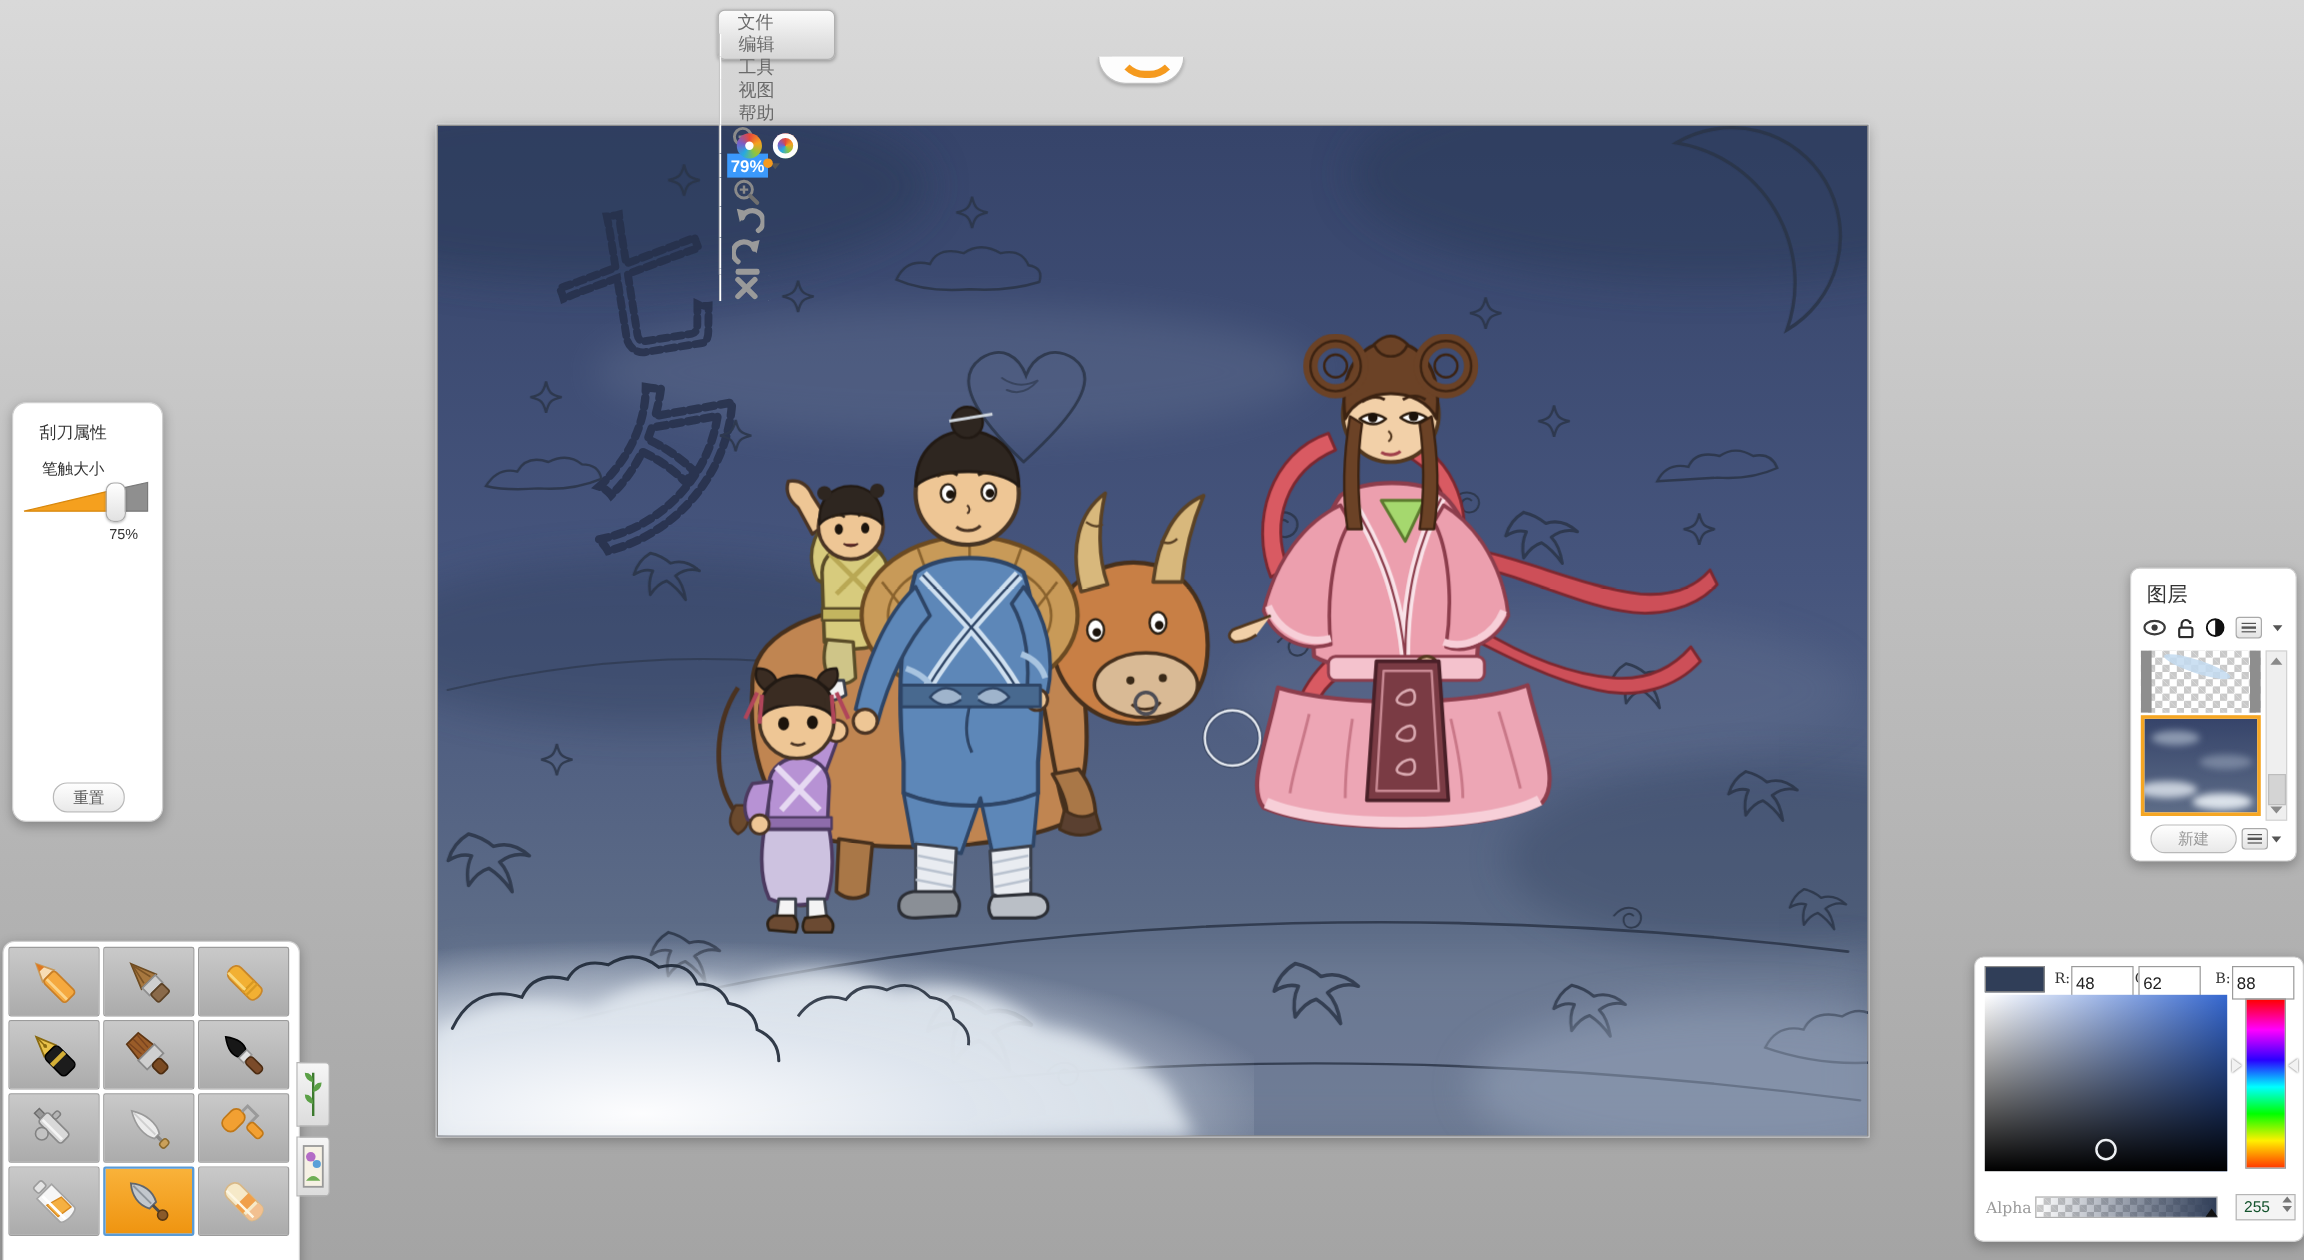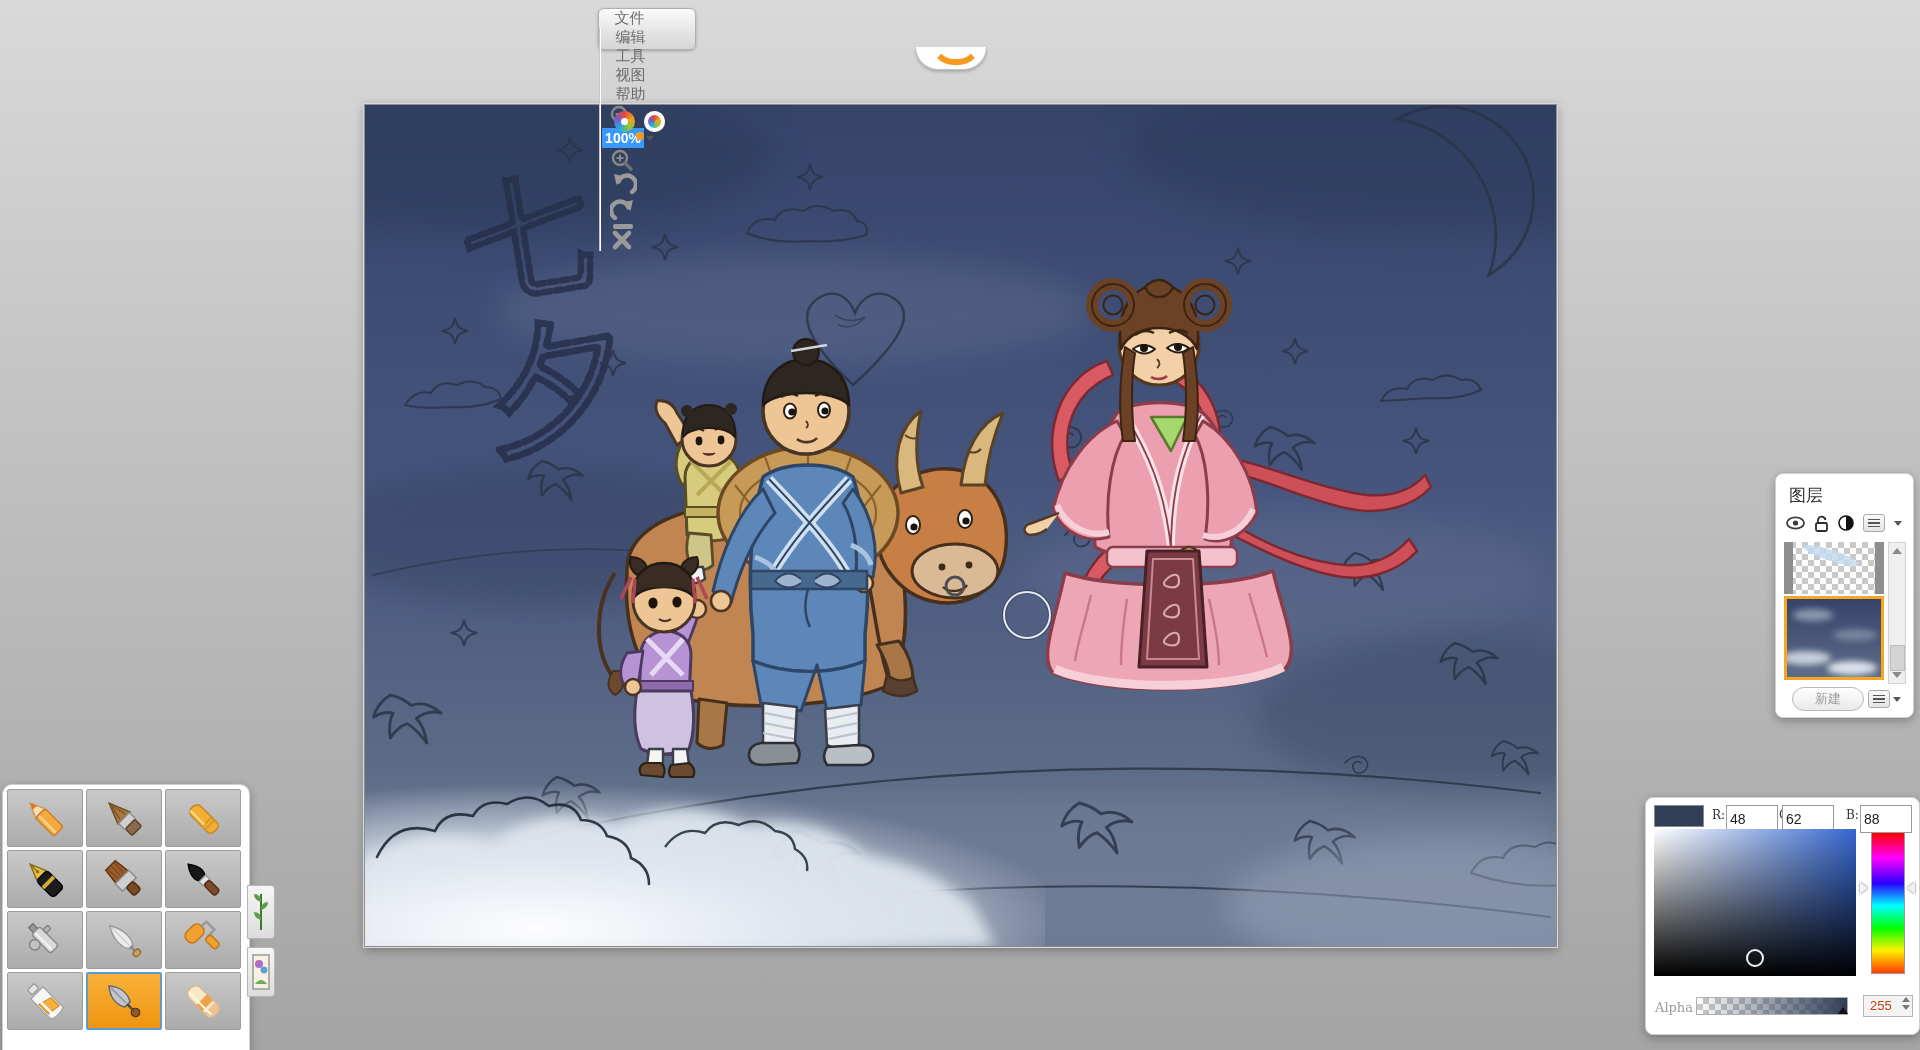--- a/index.html
+++ b/index.html
@@ -110,21 +110,21 @@
   .hm-l{left:214px;top:84px;border-top:6px solid transparent;border-bottom:6px solid transparent;border-left:8px solid #f2f2f2;
     filter:drop-shadow(0 0 1px #666);}
   .hm-r{left:261px;top:84px;border-top:6px solid transparent;border-bottom:6px solid transparent;border-right:8px solid #f2f2f2;
     filter:drop-shadow(0 0 1px #666);}
   .alpha-label{position:absolute;left:9px;top:202px;font-size:13px;color:#9a9a9a;font-family:"DejaVu Serif",serif;}
   .alpha-slider{position:absolute;left:50px;top:199px;width:150px;height:16px;border:1px solid #b0b0b0;cursor:pointer;}
   .alpha-grad{position:absolute;inset:0;background:linear-gradient(to right,rgba(48,62,88,0),rgba(48,62,88,1));}
   .alpha-mark{position:absolute;left:192px;top:209px;width:0;height:0;border-left:5px solid transparent;
     border-right:5px solid transparent;border-bottom:7px solid #111;cursor:pointer;}
   .spinner{position:absolute;left:217px;top:197px;width:48px;height:20px;background:#f4f4f4;border:1px solid #b5b5b5;}
-  .spinner .val{position:absolute;left:6px;top:2px;font-size:13px;color:#c2410c;}
+  .spinner .val{position:absolute;left:6px;top:2px;font-size:13px;color:#14532d;}
   .spin-arrows{position:absolute;right:2px;top:1px;display:flex;flex-direction:column;gap:3px;cursor:pointer;}
   .spin-arrows i{display:block;width:0;height:0;border-left:4px solid transparent;border-right:4px solid transparent;}
   .spin-arrows .su{border-bottom:5px solid #777;}
   .spin-arrows .sd{border-top:5px solid #777;}
 </style>
 </head>
 <body>
 
 <div id="stage">
 
@@ -142,21 +142,21 @@
       <span class="nose"></span>
     </div>
     <div class="tb-item tb-btn" style="width:42px">
       <svg width="24" height="24" viewBox="0 0 24 24">
         <circle cx="10" cy="10" r="7" fill="none" stroke="#8a8a8a" stroke-width="2.4"></circle>
         <line x1="6.5" y1="10" x2="13.5" y2="10" stroke="#8a8a8a" stroke-width="2"></line>
         <line x1="15" y1="15" x2="21" y2="21" stroke="#6f6f6f" stroke-width="3.4" stroke-linecap="round"></line>
       </svg>
     </div>
     <div class="tb-item zoom-combo">
-      <span class="zoom-val">100%</span>
+      <span class="zoom-val">79%</span>
       <span class="dd"></span>
     </div>
     <div class="tb-item tb-btn" style="width:44px">
       <svg width="24" height="24" viewBox="0 0 24 24">
         <circle cx="10" cy="10" r="7" fill="none" stroke="#8a8a8a" stroke-width="2.4"></circle>
         <line x1="6.5" y1="10" x2="13.5" y2="10" stroke="#8a8a8a" stroke-width="2"></line>
         <line x1="10" y1="6.5" x2="10" y2="13.5" stroke="#8a8a8a" stroke-width="2"></line>
         <line x1="15" y1="15" x2="21" y2="21" stroke="#6f6f6f" stroke-width="3.4" stroke-linecap="round"></line>
       </svg>
     </div>
@@ -439,20 +439,39 @@
         <circle cx="779" cy="243" r="4" fill="#1c120a"></circle>
         <path d="M802,243 q10,-8 22,0 q-10,9 -22,0 Z" fill="#fff" stroke="#2c1c0e" stroke-width="2"></path>
         <circle cx="813" cy="242" r="4" fill="#1c120a"></circle>
         <path d="M792,254 q5,5 0,9" fill="none" stroke="#53381f" stroke-width="1.8"></path>
         <path d="M786,272 a10,6 0 0 0 16,-1" fill="none" stroke="#a0404a" stroke-width="2.6"></path>
       </g>
     </svg>
     <div id="cursor"></div>
   </div>
 
+  <div class="panel" id="scraper">
+    <div class="handle right" style="right:-19px;top:20px">
+      <svg width="20" height="36" viewBox="0 0 20 36">
+        <path d="M16,2 A16,16 0 0 0 16,34 A10,10 0 0 1 16,2 Z" fill="#f59a1e"></path>
+        <circle cx="5" cy="12" r="3.4" fill="#f59a1e"></circle>
+      </svg>
+    </div>
+    <div class="title">刮刀属性</div>
+    <div class="sublabel">笔触大小</div>
+    <div class="slider-wrap">
+      <svg width="110" height="36" viewBox="0 0 110 36">
+        <polygon points="3,26 79,8 79,26" fill="#f5a01e" stroke="#d8880e" stroke-width="1"></polygon>
+        <polygon points="79,8 106,2 106,26 79,26" fill="#8f8f8f" stroke="#7a7a7a" stroke-width="1"></polygon>
+      </svg>
+      <div class="slider-handle"></div>
+    </div>
+    <div class="pct">75%</div>
+    <div class="pill-btn" id="reset-btn">重置</div>
+  </div>
 
   <div class="panel" id="tools">
     <div class="handle right" style="right:-20px;top:16px">
       <svg width="20" height="36" viewBox="0 0 20 36">
         <path d="M16,2 A16,16 0 0 0 16,34 A10,10 0 0 1 16,2 Z" fill="#f59a1e"></path>
         <circle cx="5" cy="12" r="3.4" fill="#f59a1e"></circle>
       </svg>
     </div>
     <div class="side-btn" style="right:-26px;top:100px;width:26px;height:52px">
       <svg width="16" height="40" viewBox="0 0 16 40">

